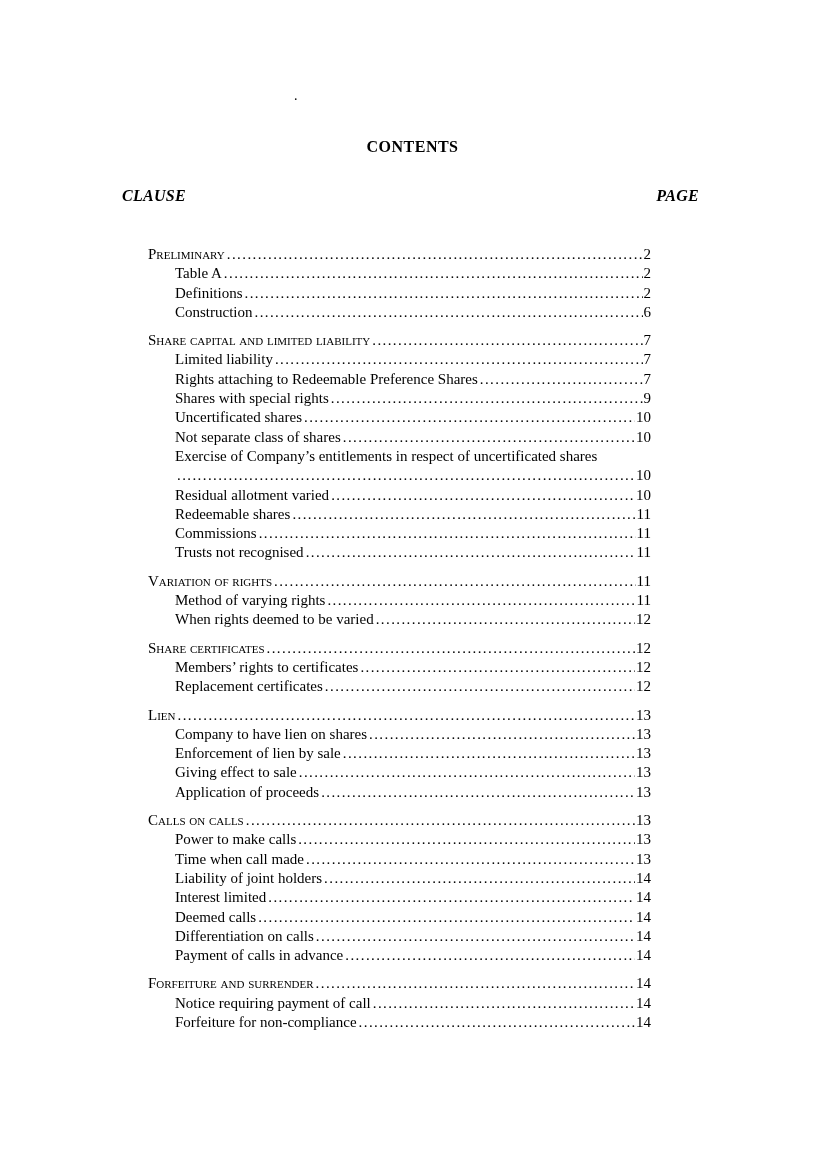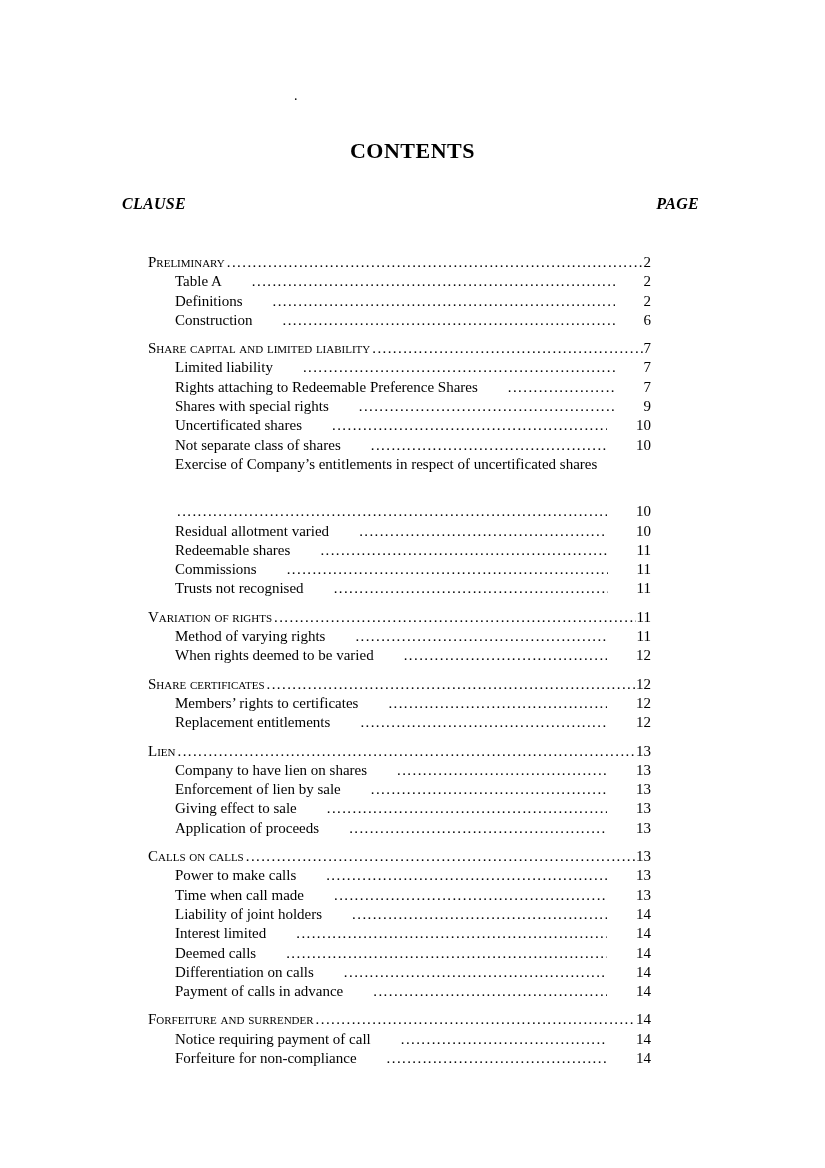--- a/index.html
+++ b/index.html
@@ -21,21 +21,21 @@
   .stray-mark {
     position: absolute;
     left: 294px;
     top: 88px;
     font-size: 14px;
     color: #000;
   }
   .doc-title {
     margin: 138px 0 0 0;
     text-align: center;
-    font-size: 22px;
+    font-size: 16px;
     font-weight: bold;
     letter-spacing: 0.5px;
   }
   .content {
     margin-left: 122px;
     margin-right: 126px; 
   }
   .header-row {
     display: flex;
     justify-content: space-between;
@@ -57,21 +57,20 @@
     display: flex;
     flex-wrap: wrap;
     align-items: flex-end;
     line-height: 19.3px;
   }
   .row.heading {
     margin-left: 26px;  
   }
   .row.item {
     margin-left: 53px;  
-    gap: 28px;
   }
   .row.heading .label {
     font-variant: small-caps;
     text-align: right;
   }
   .label {
     flex: 0 1 auto;
     white-space: normal;
   }
   .row.two-line .label {
@@ -209,21 +208,21 @@
             <span class="label">Share certificates</span>
             <span class="dots"></span>
             <span class="num">12</span>
           </div>
           <div class="row item">
             <span class="label">Members’ rights to certificates</span>
             <span class="dots"></span>
             <span class="num">12</span>
           </div>
           <div class="row item">
-            <span class="label">Replacement entitlements</span>
+            <span class="label">Replacement certificates</span>
             <span class="dots"></span>
             <span class="num">12</span>
           </div>
         </div>
         <div class="section">
           <div class="row heading">
             <span class="label">Lien</span>
             <span class="dots"></span>
             <span class="num">13</span>
           </div>

